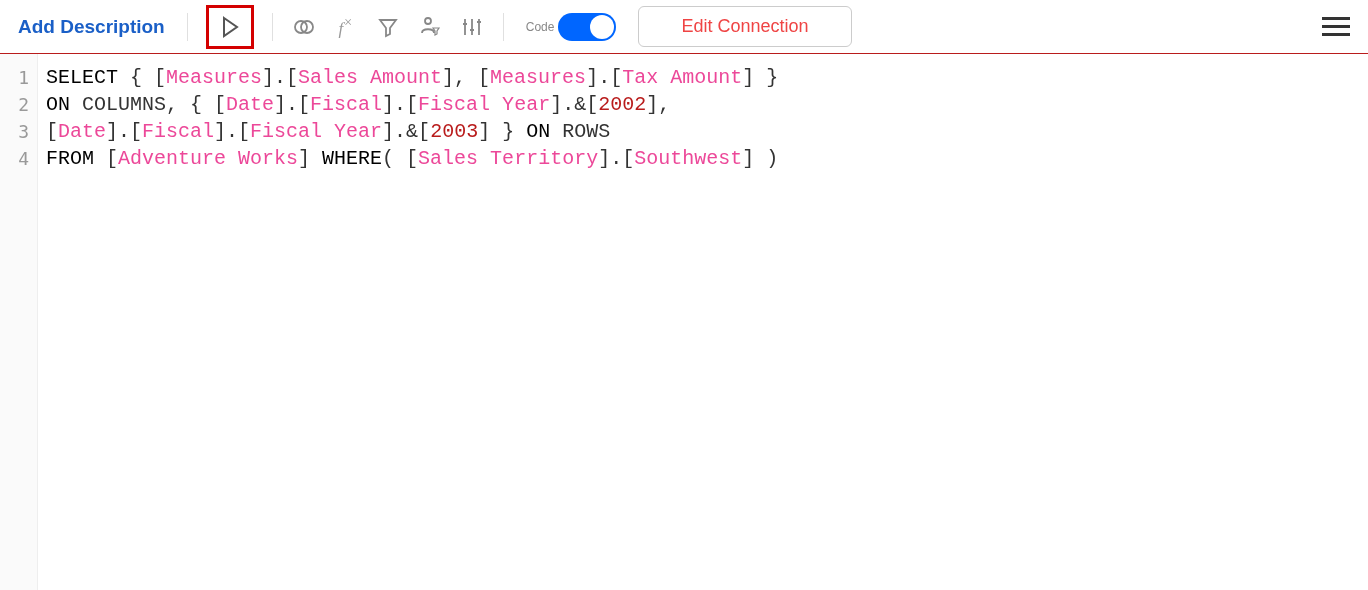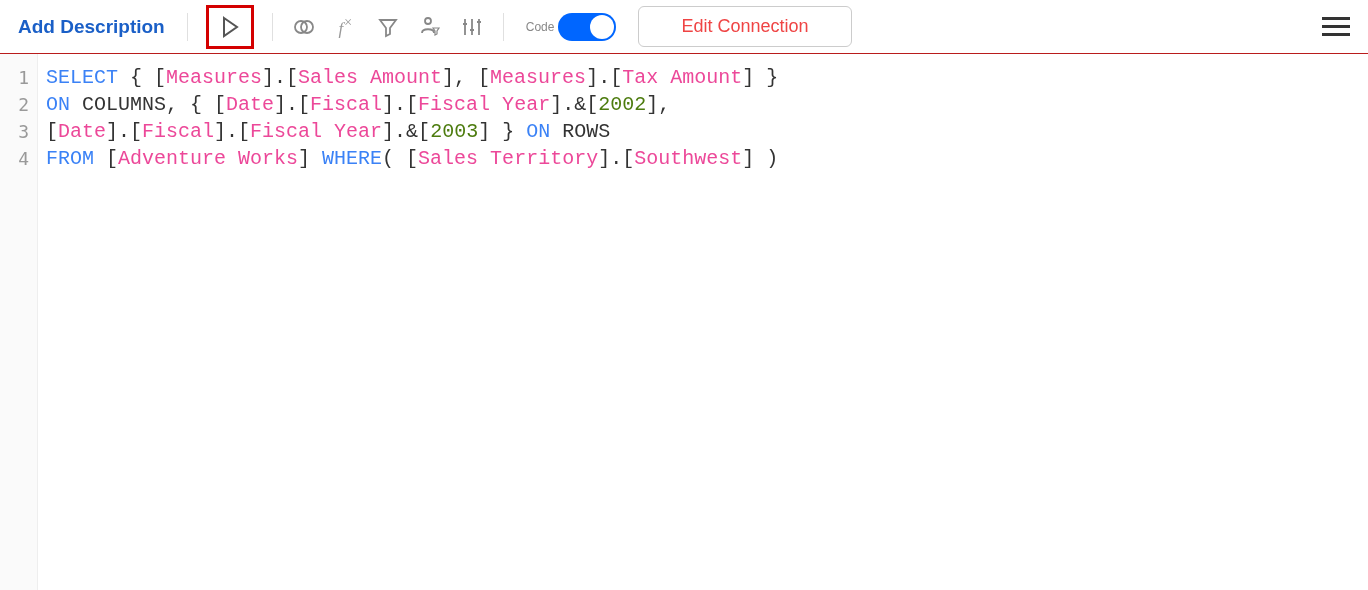--- a/index.html
+++ b/index.html
@@ -130,23 +130,23 @@
     }
     .code {
       flex: 1;
       padding: 10px 8px;
       font-family: Consolas, Monaco, "Courier New", monospace;
       font-size: 20px;
       line-height: 27px;
       white-space: pre;
       color: #333;
     }
-    .kw { color: #3b82f6; }
+    .kw { color: #000000; }
     .nm { color: #ec4899; }
-    .num { color: #4d7c0f; }
+    .num { color: #b91c1c; }
   </style>
 </head>
 <body>
 
 <div class="toolbar">
   <div class="add-description">Add Description</div>
   <div class="sep"></div>
 
   <div class="run-highlight">
     <svg width="20" height="22" viewBox="0 0 20 22">

